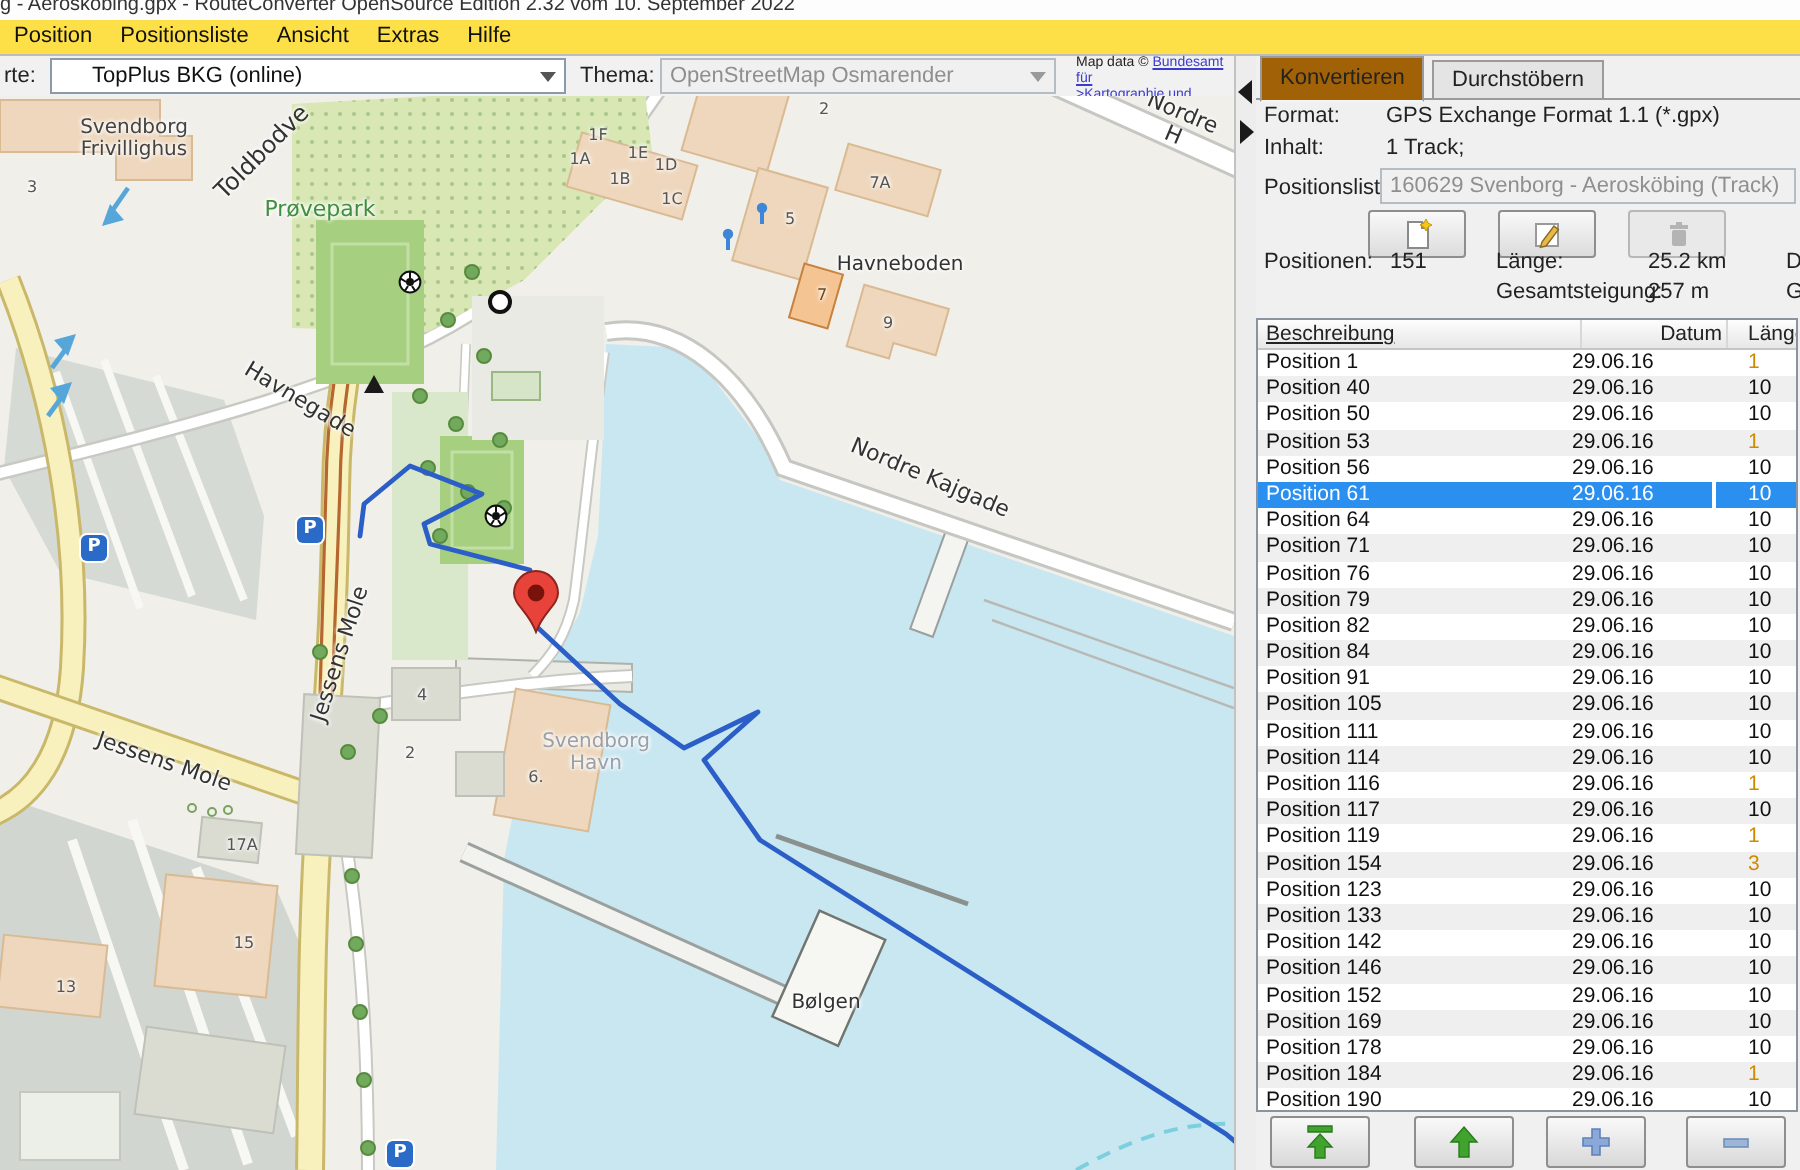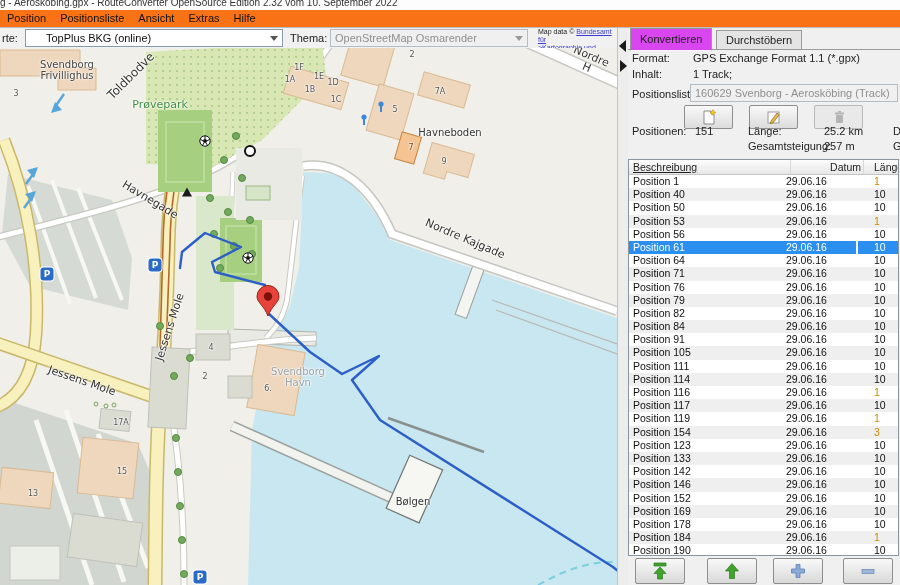--- a/index.html
+++ b/index.html
@@ -1,21 +1,21 @@
 <!DOCTYPE html>
 <html><head>
 <meta charset="utf-8">
 <style>
   html,body{margin:0;padding:0;background:#fff;}
   .app{position:relative;width:900px;height:585px;overflow:hidden;background:#fff;
        font-family:"Liberation Sans",sans-serif;font-size:11px;color:#111;}
   
   .titlebar{position:absolute;left:0;top:-3px;width:900px;height:13px;background:#fdfdfd;
             font-size:10px;color:#333;white-space:nowrap;overflow:hidden;}
-  .menubar{position:absolute;left:0;top:10px;width:900px;height:17px;background:#f97316;
+  .menubar{position:absolute;left:0;top:10px;width:900px;height:17px;background:#fde047;
            border-bottom:1px solid #bdbdbd;line-height:17px;}
   .menu-item{display:inline-block;padding:0 7px;cursor:default;}
   .toolbar{position:absolute;left:0;top:28px;width:617px;height:20px;background:#f1f1f1;}
   .tlabel{position:absolute;top:4px;color:#222;}
   .dropdown{position:absolute;top:1px;height:16px;background:#fff;border:1px solid #8a9aa8;
             display:flex;align-items:center;padding:0 4px;white-space:nowrap;overflow:hidden;}
   .dropdown .dd-text{flex:1;overflow:hidden;}
   .dd-arrow{width:0;height:0;border-left:4px solid transparent;border-right:4px solid transparent;
             border-top:5px solid #555;margin-left:5px;flex:none;}
   .dropdown.disabled{background:#f0f0f0;color:#8f8f8f;border-color:#b4bcc4;}
@@ -42,21 +42,21 @@
             border-left:1px solid #c2c2c2;}
   .sp-left{position:absolute;left:1px;top:12px;width:0;height:0;border-top:6px solid transparent;
            border-bottom:6px solid transparent;border-right:7px solid #1a1a1a;cursor:pointer;}
   .sp-right{position:absolute;left:2px;top:32px;width:0;height:0;border-top:6px solid transparent;
             border-bottom:6px solid transparent;border-left:7px solid #1a1a1a;cursor:pointer;}
   
   .rightpanel{position:absolute;left:628px;top:28px;width:272px;height:557px;background:#f0f0f0;}
   .tabbar{position:absolute;left:0;top:0;width:272px;height:21px;border-bottom:1px solid #9a9a9a;}
   .tab{position:absolute;top:2px;height:18px;line-height:18px;padding:0 9px;background:#e4e4e4;
        border:1px solid #9a9a9a;border-bottom:none;color:#222;cursor:pointer;}
-  .tab.active{top:0;height:21px;line-height:20px;background:#d946ef;border-bottom:1px solid #f5f5f5;z-index:2;}
+  .tab.active{top:0;height:21px;line-height:20px;background:#a16207;border-bottom:1px solid #f5f5f5;z-index:2;}
   .plabel{position:absolute;color:#222;white-space:nowrap;}
   .pvalue{position:absolute;color:#222;white-space:nowrap;}
   .small-btn{position:absolute;width:47px;height:22px;background:linear-gradient(#f9f9f9,#dcdcdc);
              border:1px solid #8e8e8e;border-radius:2px;display:flex;align-items:center;
              justify-content:center;cursor:pointer;}
   .small-btn.disabled{background:#e9e9e9;border-color:#b8b8b8;cursor:default;}
   .postable{position:absolute;left:0;top:131px;width:271px;height:397px;background:#fff;
             border:1px solid #8a949e;box-sizing:border-box;overflow:hidden;}
   .thead{display:flex;height:14px;line-height:14px;background:linear-gradient(#fdfdfd,#e7e7e7);
          border-bottom:1px solid #c6c6c6;font-size:10.5px;color:#222;}

